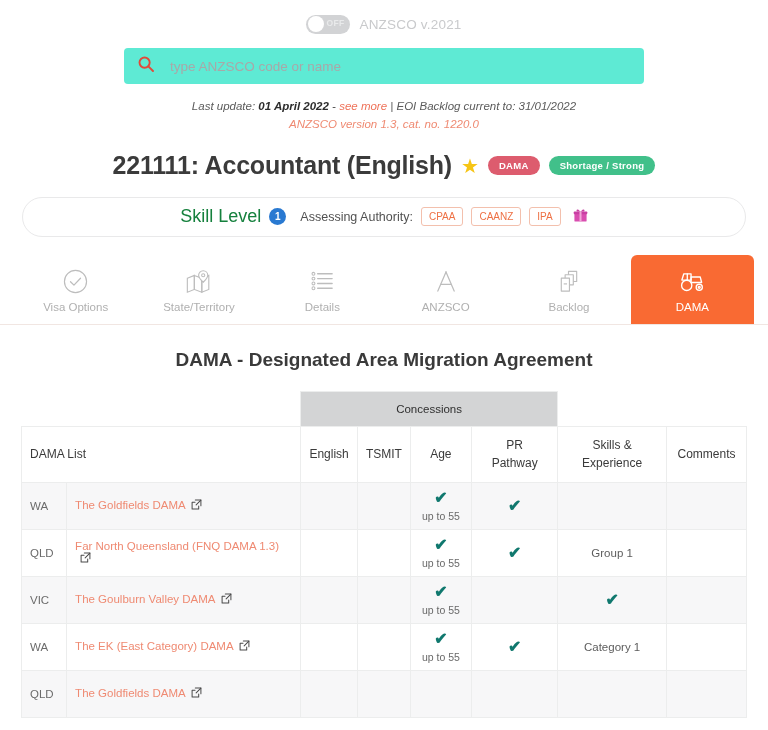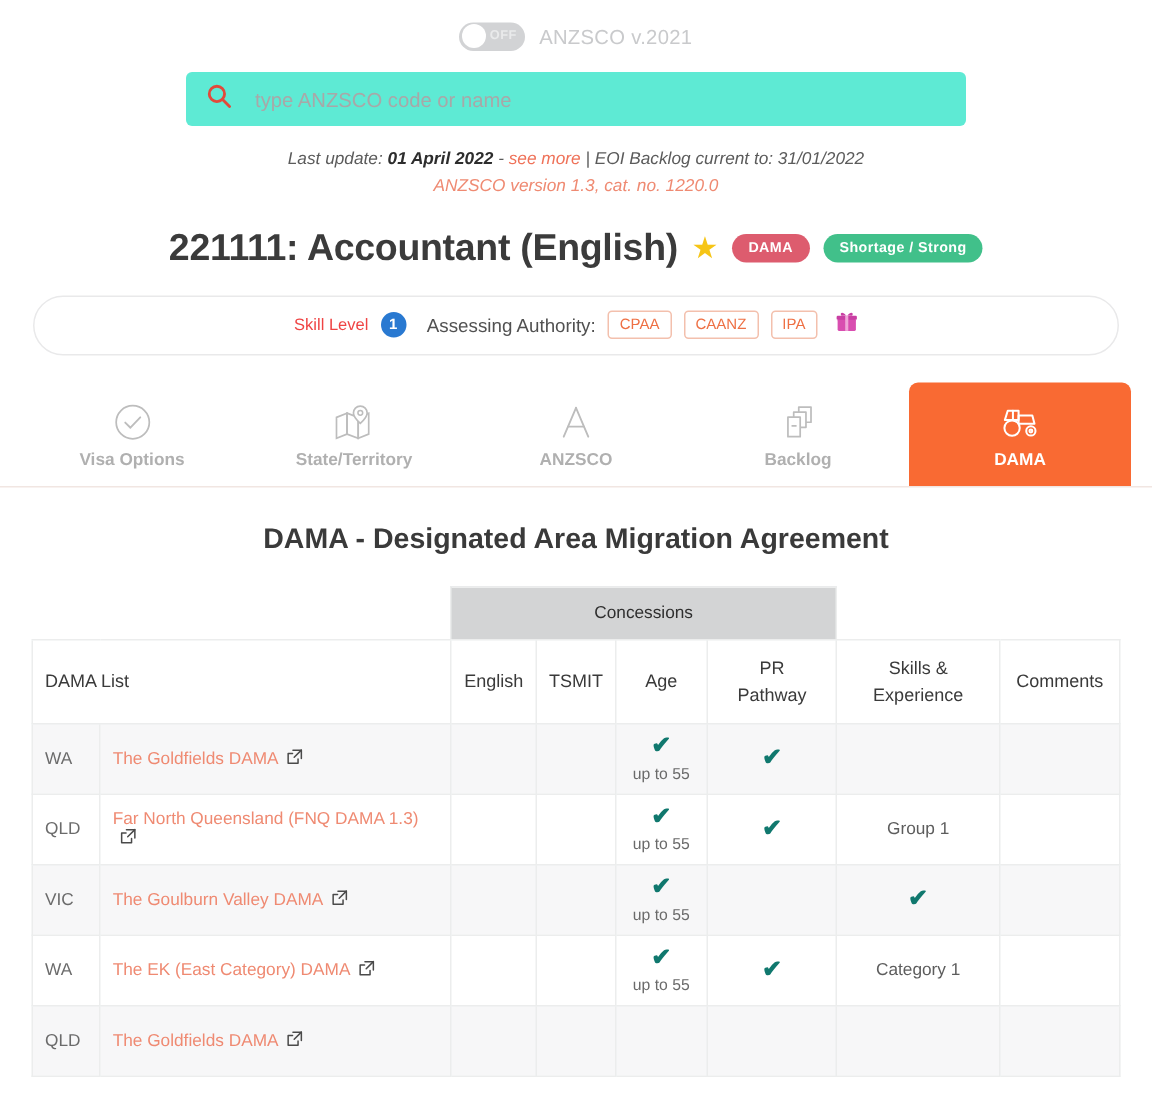--- a/index.html
+++ b/index.html
@@ -74,21 +74,21 @@
   .badge.dama { background:#dd5c6e; }
   .badge.short { background:#41c08a; }
 
   
   .skillbar {
     margin:17px 22px 0 22px; height:40px;
     border:1px solid #e9e9ea; border-radius:20px;
     background:#fff; display:flex; align-items:center;
     justify-content:center; gap:8px;
   }
-  .skilllabel { font-size:11px; color:#ef4444; }
+  .skilllabel { font-size:18px; color:#15803d; }
   .lvl {
     width:17px; height:17px; border-radius:50%;
     background:#2979d1; color:#fff; font-size:10px;
     font-weight:bold; display:flex; align-items:center;
     justify-content:center;
   }
   .aa { font-size:12.5px; color:#515151; margin-left:6px; }
   .pill {
     border:1px solid #f3c0ad; border-radius:3px;
     color:#ee7044; font-size:10px; padding:3px 7px;
@@ -100,21 +100,20 @@
   .tabs {
     display:flex; margin-top:18px; border-bottom:1px solid #f1e6e2;
     padding:0 14px; position:relative;
   }
   .tab {
     flex:1; display:flex; flex-direction:column;
     align-items:center; justify-content:center;
     gap:7px; padding:13px 0 11px 0;
     color:#b0b0b0; font-size:11.5px;
     border-radius:6px 6px 0 0;
-    font-weight:bold;
   }
   .tab .ticon { height:26px; display:flex; align-items:flex-end; }
   .tab.active { background:#f96a33; color:#fff; }
   .tab.active .lbl { color:#fff; font-size:11.5px; }
 
   
   .secthead {
     text-align:center; font-size:19px; font-weight:bold;
     color:#3a3a3a; padding:24px 0 20px 0;
   }
@@ -241,20 +240,39 @@
           <path d="M2.5 9.5 L10 6.5 L10 21.5 L2.5 24.5 Z" fill="none" stroke="#bdbdbd" stroke-width="1.2"></path>
           <path d="M10 6.5 L18 9.5 L18 24.5 L10 21.5 Z" fill="none" stroke="#bdbdbd" stroke-width="1.2"></path>
           <path d="M18 9.5 L25.5 6.5 L25.5 21.5 L18 24.5 Z" fill="none" stroke="#bdbdbd" stroke-width="1.2"></path>
           <path d="M19.5 1.5 C22.3 1.5 24.4 3.7 24.4 6.4 C24.4 9.4 19.5 13.8 19.5 13.8 C19.5 13.8 14.6 9.4 14.6 6.4 C14.6 3.7 16.7 1.5 19.5 1.5 Z" fill="#fff" stroke="#bdbdbd" stroke-width="1.2"></path>
           <circle cx="19.5" cy="6.3" r="1.7" fill="none" stroke="#bdbdbd" stroke-width="1.1"></circle>
         </svg>
       </span>
       <span class="lbl">State/Territory</span>
     </div>
 
+    <div class="tab">
+      <span class="ticon">
+        <svg width="25" height="25" viewBox="0 0 26 26">
+          <g stroke="#bdbdbd" stroke-width="1.5" stroke-linecap="round">
+            <line x1="8" y1="5" x2="23" y2="5"></line>
+            <line x1="8" y1="10" x2="23" y2="10"></line>
+            <line x1="8" y1="15" x2="23" y2="15"></line>
+            <line x1="8" y1="20" x2="23" y2="20"></line>
+          </g>
+          <g fill="none" stroke="#bdbdbd" stroke-width="1.1">
+            <circle cx="3.6" cy="5" r="1.5"></circle>
+              <circle cx="3.6" cy="10" r="1.5"></circle>
+            <circle cx="3.6" cy="15" r="1.5"></circle>
+              <circle cx="3.6" cy="20" r="1.5"></circle>
+          </g>
+        </svg>
+      </span>
+      <span class="lbl">Details</span>
+    </div>
 
     <div class="tab">
       <span class="ticon">
         <svg width="24" height="25" viewBox="0 0 24 26">
           <g fill="none" stroke="#bdbdbd" stroke-width="1.3" stroke-linecap="round">
             <line x1="12" y1="3" x2="3.5" y2="23"></line>
             <line x1="12" y1="3" x2="20.5" y2="23"></line>
             <line x1="6.6" y1="16" x2="17.4" y2="16"></line>
           </g>
         </svg>

